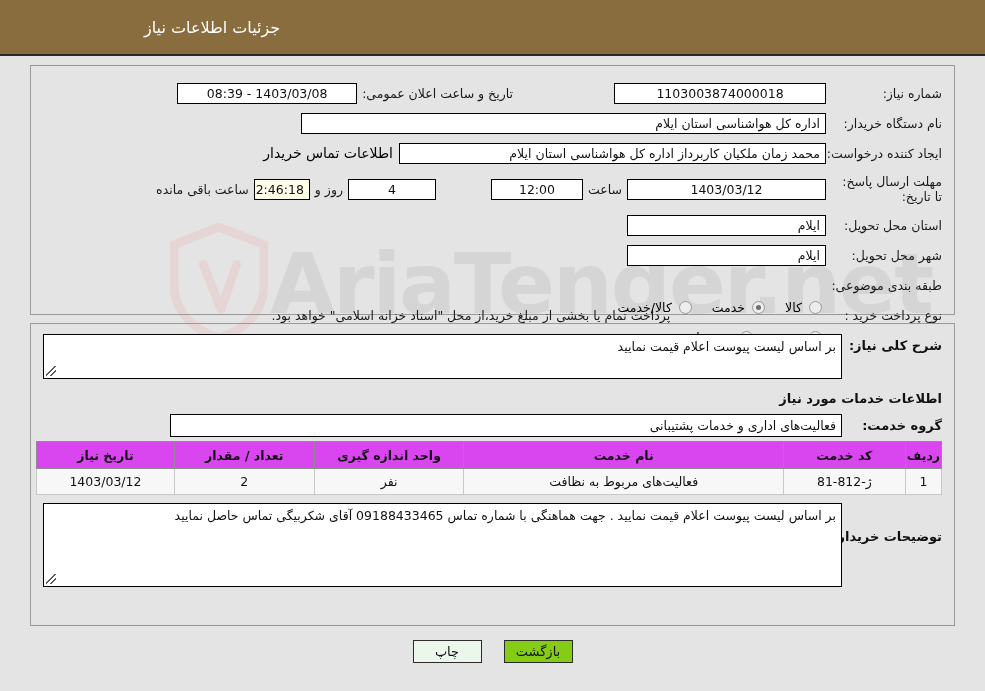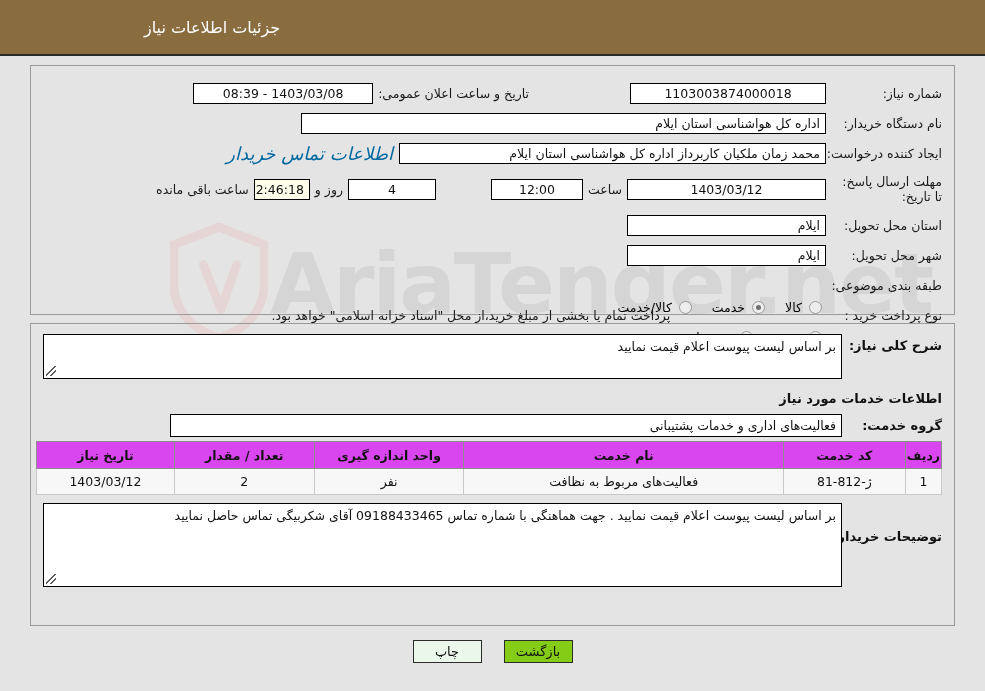--- a/index.html
+++ b/index.html
@@ -105,25 +105,24 @@
   }
   .fld.right { text-align: right; }
   .fld.cream { background: #fdfdea; }
 
   .inline-lbl {
     font-size: 12.5px;
     color: #1a1a1a;
     padding: 0 5px;
   }
   .link {
-    color: #0369a1;
-    font-size: 18px;
+    color: #000000;
+    font-size: 14px;
     cursor: pointer;
     padding: 0 6px;
-    font-style: italic;
   }
 
   
   .radio {
     display: inline-block;
     width: 13px; height: 13px;
     border-radius: 50%;
     border: 1px solid #9a9a9a;
     background: #ededed;
     vertical-align: middle;
@@ -254,21 +253,21 @@
   </div>
 
   <div class="header">
     <div class="header-title">جزئیات اطلاعات نیاز</div>
   </div>
 
   <div class="panel p1">
 
     <div class="row">
       <div class="lbl lbl-w">شماره نیاز:</div>
-      <div class="fld" style="width:196px">1103003874000018</div>
+      <div class="fld" style="width:212px">1103003874000018</div>
       <div class="inline-lbl" style="margin-right:96px">تاریخ و ساعت اعلان عمومی:</div>
       <div class="fld" style="width:180px">1403/03/08 - 08:39</div>
     </div>
 
     <div class="row">
       <div class="lbl lbl-w">نام دستگاه خریدار:</div>
       <div class="fld right" style="width:525px">اداره کل هواشناسی استان ایلام</div>
     </div>
 
     <div class="row">

